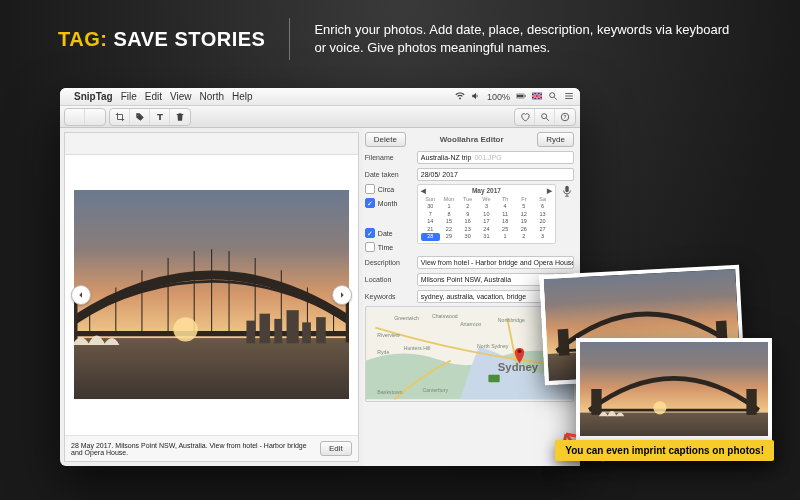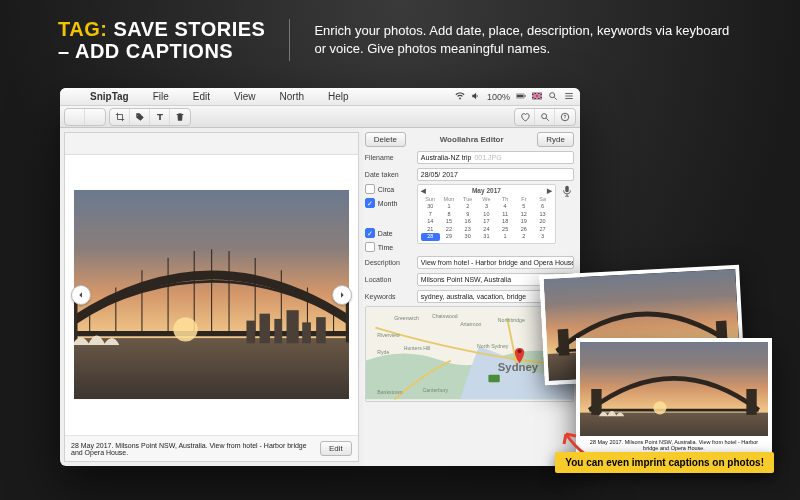--- a/index.html
+++ b/index.html
@@ -8,21 +8,21 @@
 
   
   .promo { position: absolute; top: 18px; left: 58px; right: 50px; display: flex; align-items: center; gap: 24px; }
   .promo-title { font-size: 20px; font-weight: 800; letter-spacing: .5px; line-height: 1.1; }
   .promo-title .accent { color: #f2c300; }
   .promo-sep { width: 1px; height: 42px; background: #777; }
   .promo-desc { font-size: 13px; line-height: 1.35; max-width: 420px; }
 
   
   .window { position: absolute; left: 60px; top: 88px; width: 520px; height: 378px; background: #efeff0; border-radius: 6px; box-shadow: 0 20px 50px rgba(0,0,0,.6); font-size: 10px; color: #333; }
-  .menubar { height: 18px; background: linear-gradient(#fdfdfd,#e9e9e9); border-top-left-radius: 6px; border-top-right-radius: 6px; display: flex; align-items: center; padding: 0 6px; font-size: 10px; color: #333; border-bottom: 1px solid #d0d0d0; gap: 24px; }
+  .menubar { height: 18px; background: linear-gradient(#fdfdfd,#e9e9e9); border-top-left-radius: 6px; border-top-right-radius: 6px; display: flex; align-items: center; padding: 0 6px; font-size: 10px; color: #333; border-bottom: 1px solid #d0d0d0; gap: 8px; }
   .menubar .apple { font-size: 11px; }
   .menubar .app-name { font-weight: 600; }
   .menubar .menu-right { margin-left: auto; display: flex; align-items: center; gap: 6px; color: #444; font-size: 9px; }
   .menubar .menu-right svg { width: 10px; height: 10px; }
 
   .toolbar { height: 22px; background: linear-gradient(#f7f7f7,#e2e2e2); border-bottom: 1px solid #c5c5c5; display: flex; align-items: center; padding: 0 4px; gap: 3px; }
   .tb-group { display: flex; background: linear-gradient(#fcfcfc,#e8e8e8); border: 1px solid #c6c6c6; border-radius: 4px; overflow: hidden; }
   .tb-btn { width: 20px; height: 16px; display: flex; align-items: center; justify-content: center; border-right: 1px solid #ddd; }
   .tb-btn:last-child { border-right: none; }
   .tb-btn svg { width: 10px; height: 10px; fill: #444; }
@@ -60,29 +60,28 @@
   .advanced-row { display: flex; align-items: center; justify-content: space-between; margin-top: auto; }
 
   
   .preview-stack { position: absolute; right: 22px; top: 290px; width: 212px; }
   .pv1 { position: absolute; left: -24px; top: -20px; width: 200px; height: 110px; border: 4px solid #fff; box-shadow: 0 8px 24px rgba(0,0,0,.55); transform: rotate(-3deg); overflow: hidden; }
   .pv2 { position: absolute; left: 10px; top: 48px; width: 196px; border: 4px solid #fff; box-shadow: 0 10px 28px rgba(0,0,0,.6); background: #fff; }
   .pv2 .img-wrap { height: 94px; overflow: hidden; }
   .pv2 .cap { font-size: 5.5px; padding: 3px 4px; color: #111; text-align: center; }
 
   .arrow { position: absolute; right: 190px; top: 422px; width: 56px; height: 44px; pointer-events: none; }
-  .callout { position: absolute; right: 26px; top: 452px; background: #f7cc2a; color: #000; font-size: 10px; font-weight: 600; padding: 5px 10px; border-radius: 2px; box-shadow: 0 5px 14px rgba(0,0,0,.5); }
+  .callout { position: absolute; right: 26px; top: 440px; background: #f7cc2a; color: #000; font-size: 10px; font-weight: 600; padding: 5px 10px; border-radius: 2px; box-shadow: 0 5px 14px rgba(0,0,0,.5); }
 </style>
 </head>
 <body>
 
 <div class="promo">
   <div class="promo-title">
     <span class="accent">TAG:</span><span> SAVE STORIES</span><br>
-    <span>– ADD CAPTIONS</span>
   </div>
   <div class="promo-sep"></div>
   <div class="promo-desc">Enrich your photos. Add date, place, description, keywords via keyboard or voice. Give photos meaningful names.</div>
 </div>
 
 <div class="window">
 
   <div class="menubar">
     <span class="apple"></span>
     <span class="app-name">SnipTag</span>

